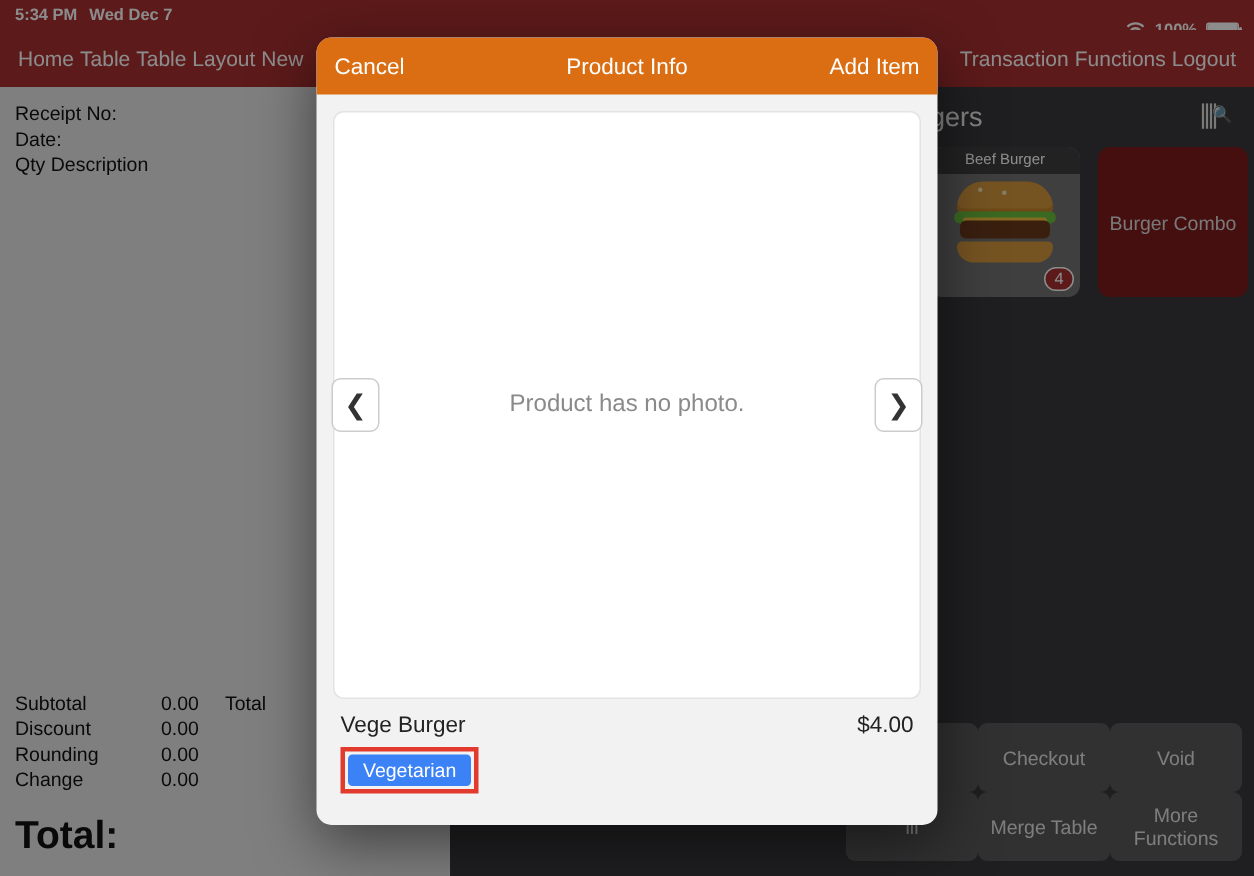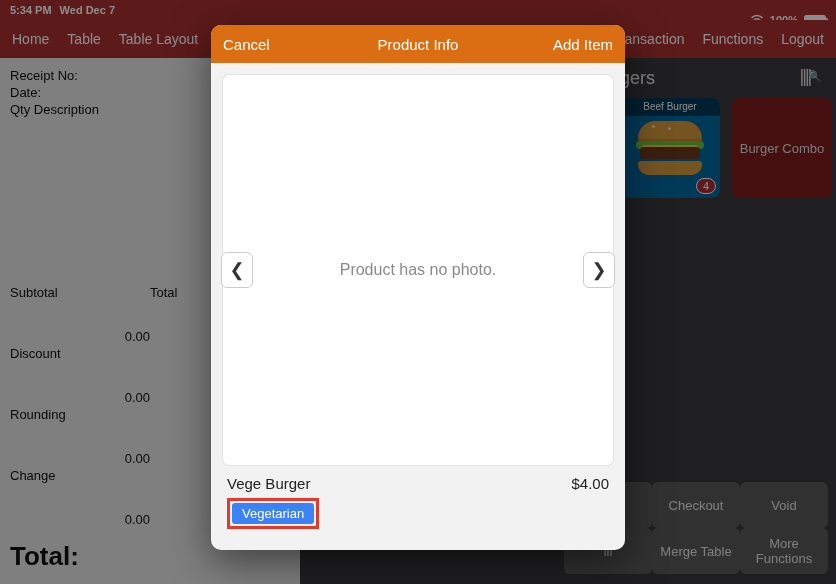--- a/index.html
+++ b/index.html
@@ -4,41 +4,41 @@
 <style>
   * { box-sizing: border-box; margin: 0; padding: 0; font-family: -apple-system, "Helvetica Neue", Arial, sans-serif; }
   html, body { width: 836px; height: 584px; overflow: hidden; background:#2c2c2e; }
   
   .statusbar { position:absolute; top:0; left:0; right:0; height:20px; background:#a93030; color:#fff; display:flex; align-items:center; padding:0 10px; font-size:11px; font-weight:600; }
   .statusbar .right { margin-left:auto; display:flex; align-items:center; gap:6px;margin-top:20px; }
   .battery { display:inline-block; width:22px; height:10px; border:1px solid #fff; border-radius:2px; position:relative; }
   .battery::after{ content:""; position:absolute; right:-3px; top:2px; width:2px; height:4px; background:#fff; border-radius:1px;}
   .battery i { display:block; width:100%; height:100%; background:#fff; border-radius:1px; }
   
-  .navbar { position:absolute; top:20px; left:0; right:0; height:38px; background:#a93030; display:flex; align-items:center; padding:0 12px; gap:18px; color:#fff; font-size:14px; }
+  .navbar { position:absolute; top:20px; left:0; right:0; height:38px; background:#a93030; display:flex; align-items:center; padding:0 12px; gap:4px; color:#fff; font-size:14px; }
   .navbar .grow { flex:1; }
   .navitem { cursor:pointer; }
   
   .receipt { position:absolute; top:58px; left:0; width:300px; bottom:0; background:#e7e7e7; color:#111; padding:8px 10px; font-size:13px; }
   .receipt .line { display:flex; justify-content:space-between; margin:2px 0; }
   .receipt .totals { position:absolute; bottom:55px; left:10px; right:10px; }
   .receipt .totals .row { display:flex; margin:2px 0; }
   .receipt .totals .row span:nth-child(1){ width:80px; }
-  .receipt .totals .row span:nth-child(2){ width:60px; text-align:right;margin-top:44px; }
+  .receipt .totals .row span:nth-child(2){ width:60px; text-align:center; }
   .receipt .totals .row span:nth-child(3){ width:60px; text-align:left; }
   .receipt .grand { position:absolute; bottom:12px; left:10px; font-size:26px; font-weight:700; }
   
   .workspace { position:absolute; top:58px; left:300px; right:0; bottom:0; background:#3a3a3c; }
   .cat-title { position:absolute; top:10px; left:320px; color:#eee; font-size:18px; }
   .barcode-icon { position:absolute; top:8px; right:14px; color:#ddd; font-size:18px; letter-spacing:-2px; }
   .barcode-icon .lens { font-size:11px; position:relative; top:-2px; left:-2px;}
   
   .tile { position:absolute; width:100px; height:100px; border-radius:8px; background:#555; }
   .tile.card { top:40px; }
-  .tile.beef { left:320px; background:#0369a1; overflow:hidden; }
+  .tile.beef { left:320px; background:#737373; overflow:hidden; }
   .tile .cap { position:absolute; top:0; left:0; right:0; height:18px; background:rgba(0,0,0,.45); color:#fff; font-size:10px; text-align:center; line-height:18px; border-radius:8px 8px 0 0;}
   .tile .countbadge { position:absolute; bottom:4px; right:4px; width:20px; height:16px; background:#a93030; border:1px solid #fff; color:#fff; border-radius:8px; font-size:11px; text-align:center; line-height:14px;}
   .burger-img { position:absolute; inset:0; display:flex; align-items:center; justify-content:center; }
   .bun { width:64px; height:54px; position:relative; }
   .bun .top{ position:absolute;top:0;left:0;right:0;height:22px;background:#d89a3e;border-radius:30px 30px 8px 8px; box-shadow:inset 0 -4px 0 #c8862a;}
   .bun .top::before,.bun .top::after{content:"";position:absolute;width:3px;height:3px;background:#f3e3b5;border-radius:50%;}
   .bun .top::before{top:4px;left:14px;} .bun .top::after{top:6px;left:30px;}
   .bun .lettuce{position:absolute;top:20px;left:-2px;right:-2px;height:8px;background:#6bbf3f;border-radius:4px;}
   .bun .patty{position:absolute;top:26px;left:2px;right:2px;height:12px;background:#6b3a1d;border-radius:4px;}
   .bun .cheese{position:absolute;top:24px;left:4px;right:4px;height:6px;background:#f2c33c;border-radius:2px;}

